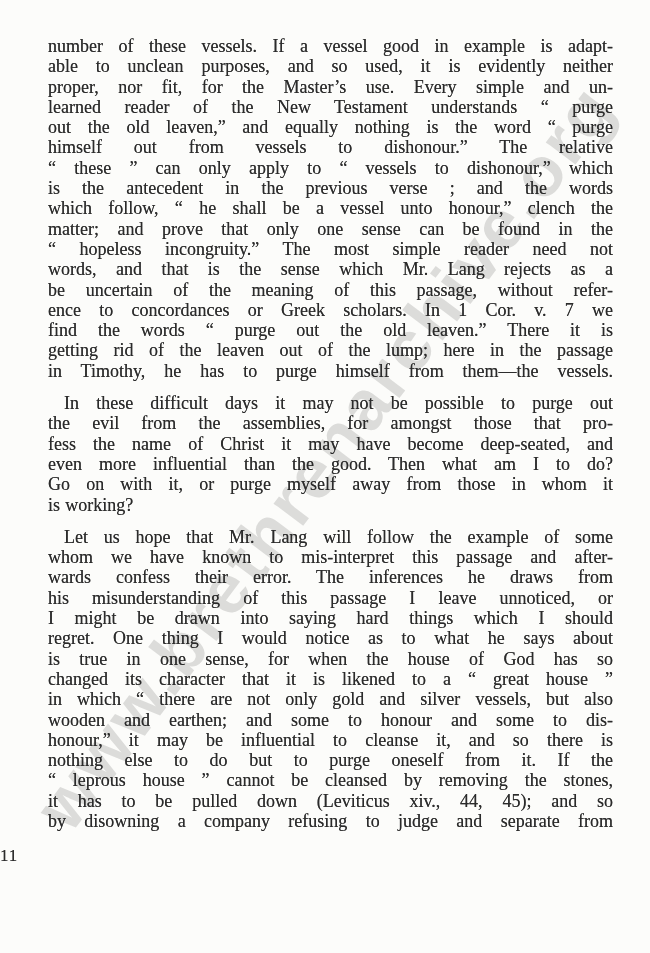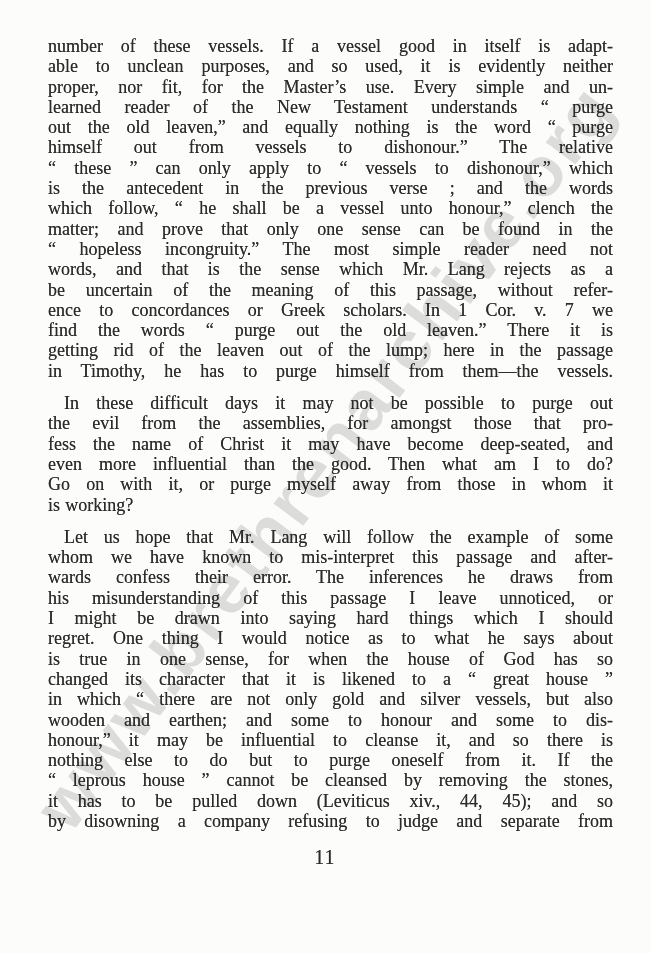--- a/index.html
+++ b/index.html
@@ -51,36 +51,35 @@
   }
   .line.end {
     text-align-last: left;
   }
   .page-number {
     position: absolute;
     top: 846px;
     left: 0;
     right: 0;
     z-index: 1;
-    text-align: center;
-    font-size: 20px;
+    font-size: 17px;
     letter-spacing: 1px;
     color: var(--ink, #2b2b2b);
     text-shadow: 0 0 0.35px rgba(20,20,20,0.65);
   }
 </style>
 </head>
 <body>
 
 <div class="page">
   <div class="watermark">www.brethrenarchive.org</div>
 
   <div class="text-block" id="paragraphs">
       <div class="paragraph">
-        <div class="line">number of these vessels. If a vessel good in itself is adapt-</div>
+        <div class="line">number of these vessels. If a vessel good in example is adapt-</div>
         <div class="line">able to unclean purposes, and so used, it is evidently neither</div>
         <div class="line">proper, nor fit, for the Master’s use. Every simple and un-</div>
         <div class="line">learned reader of the New Testament understands “ purge</div>
         <div class="line">out the old leaven,” and equally nothing is the word “ purge</div>
         <div class="line">himself out from vessels to dishonour.” The relative</div>
         <div class="line">“ these ” can only apply to “ vessels to dishonour,” which</div>
         <div class="line">is the antecedent in the previous verse ; and the words</div>
         <div class="line">which follow, “ he shall be a vessel unto honour,” clench the</div>
         <div class="line">matter; and prove that only one sense can be found in the</div>
         <div class="line">“ hopeless incongruity.” The most simple reader need not</div>

